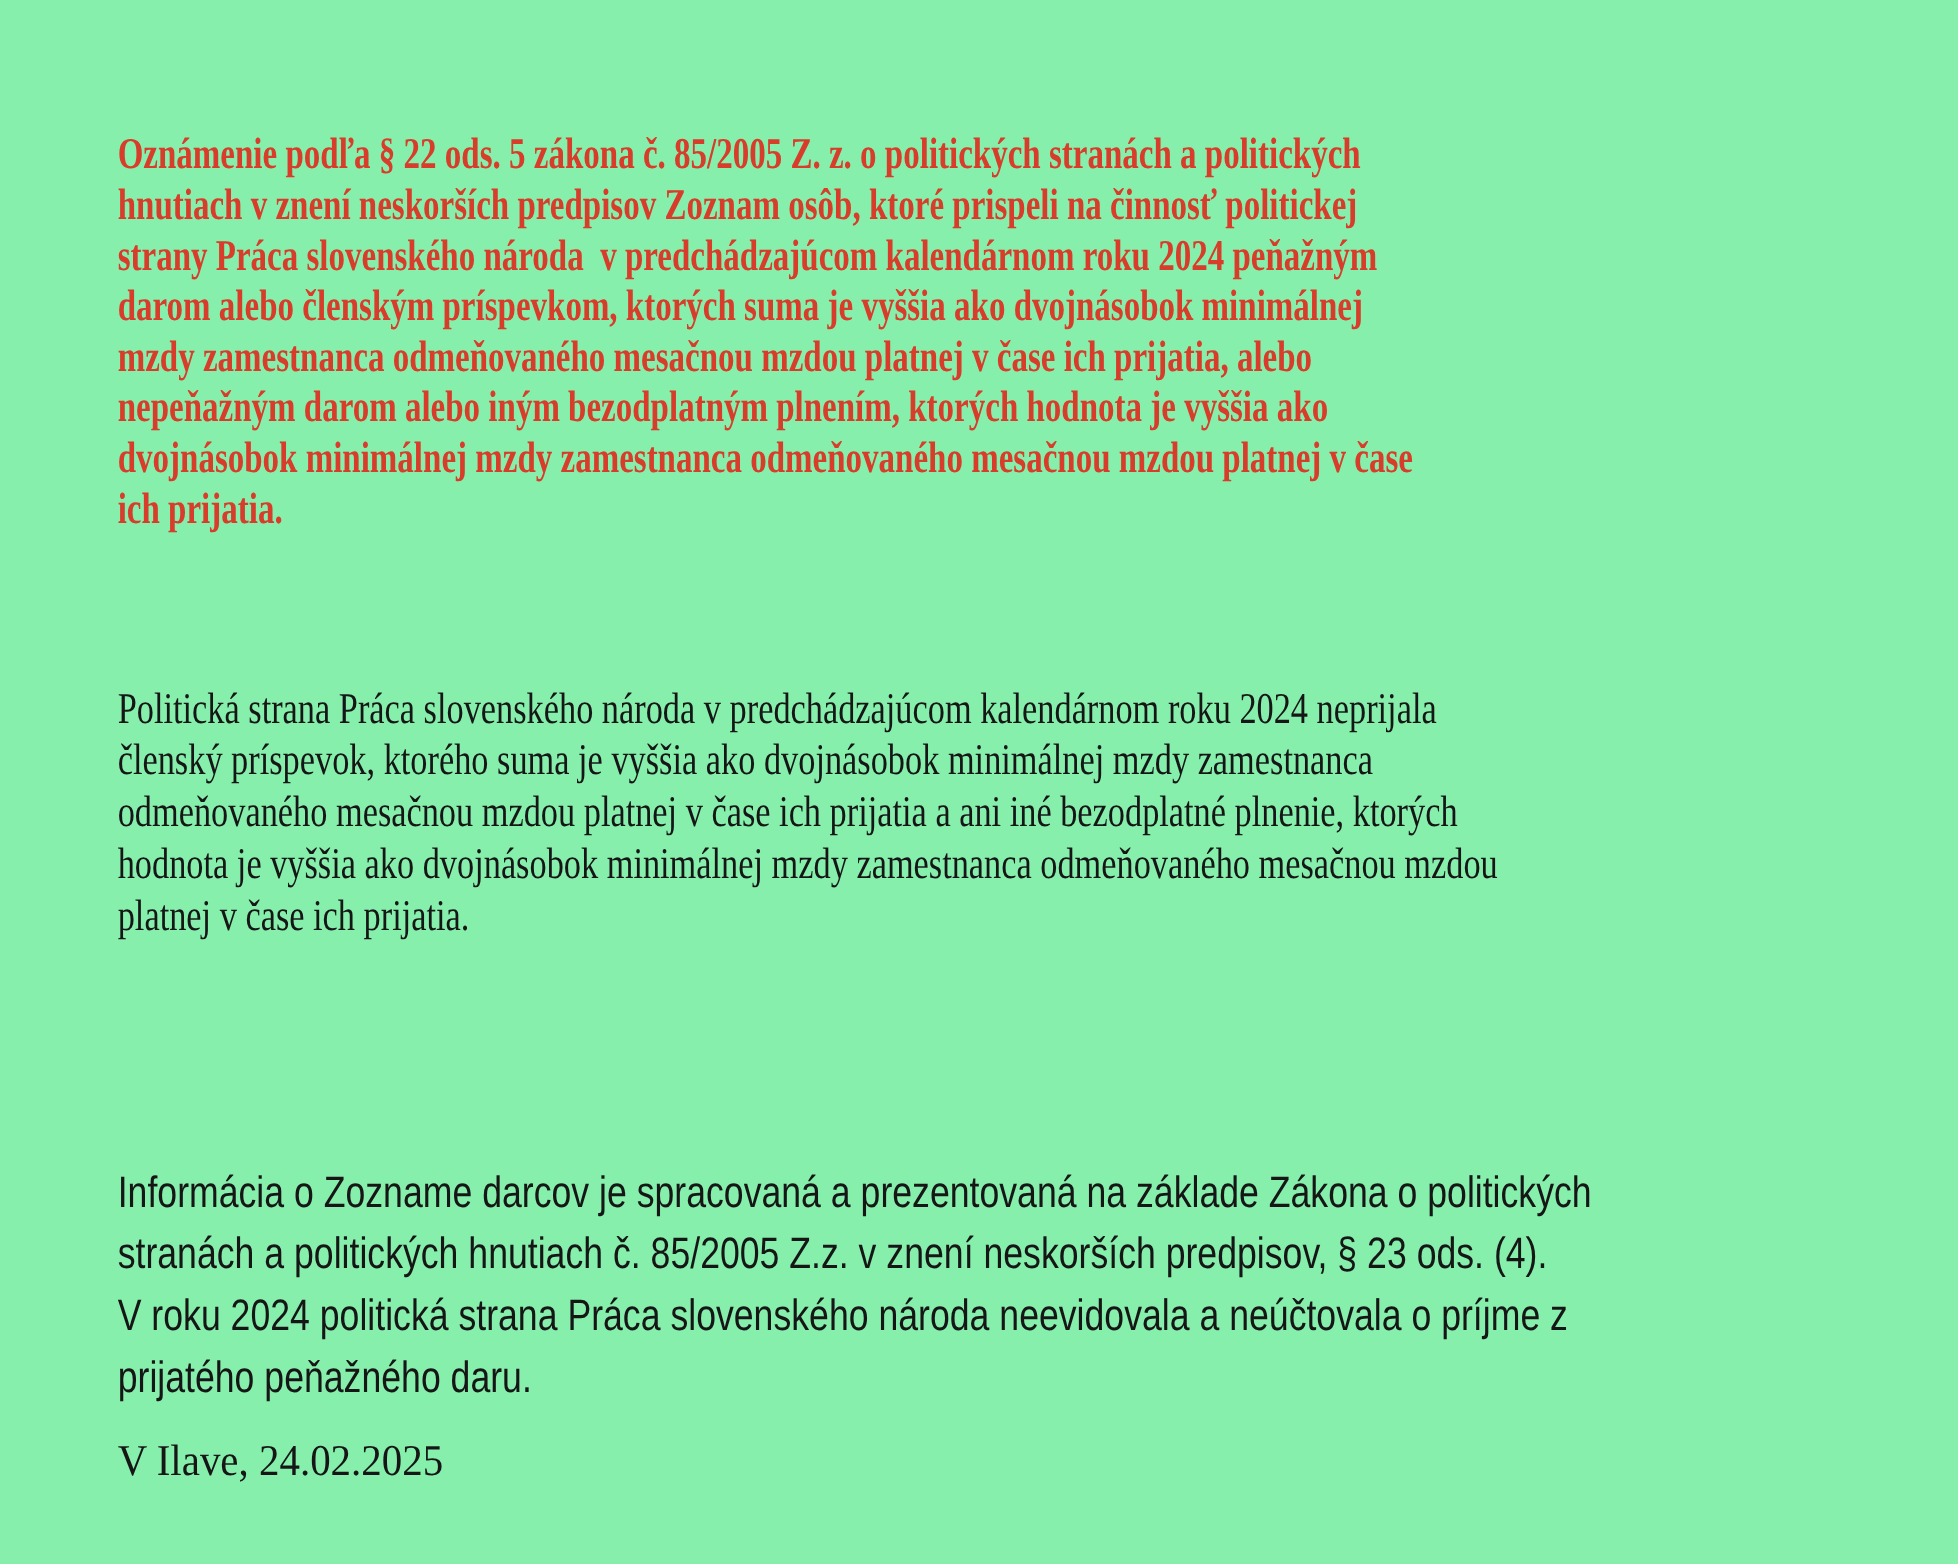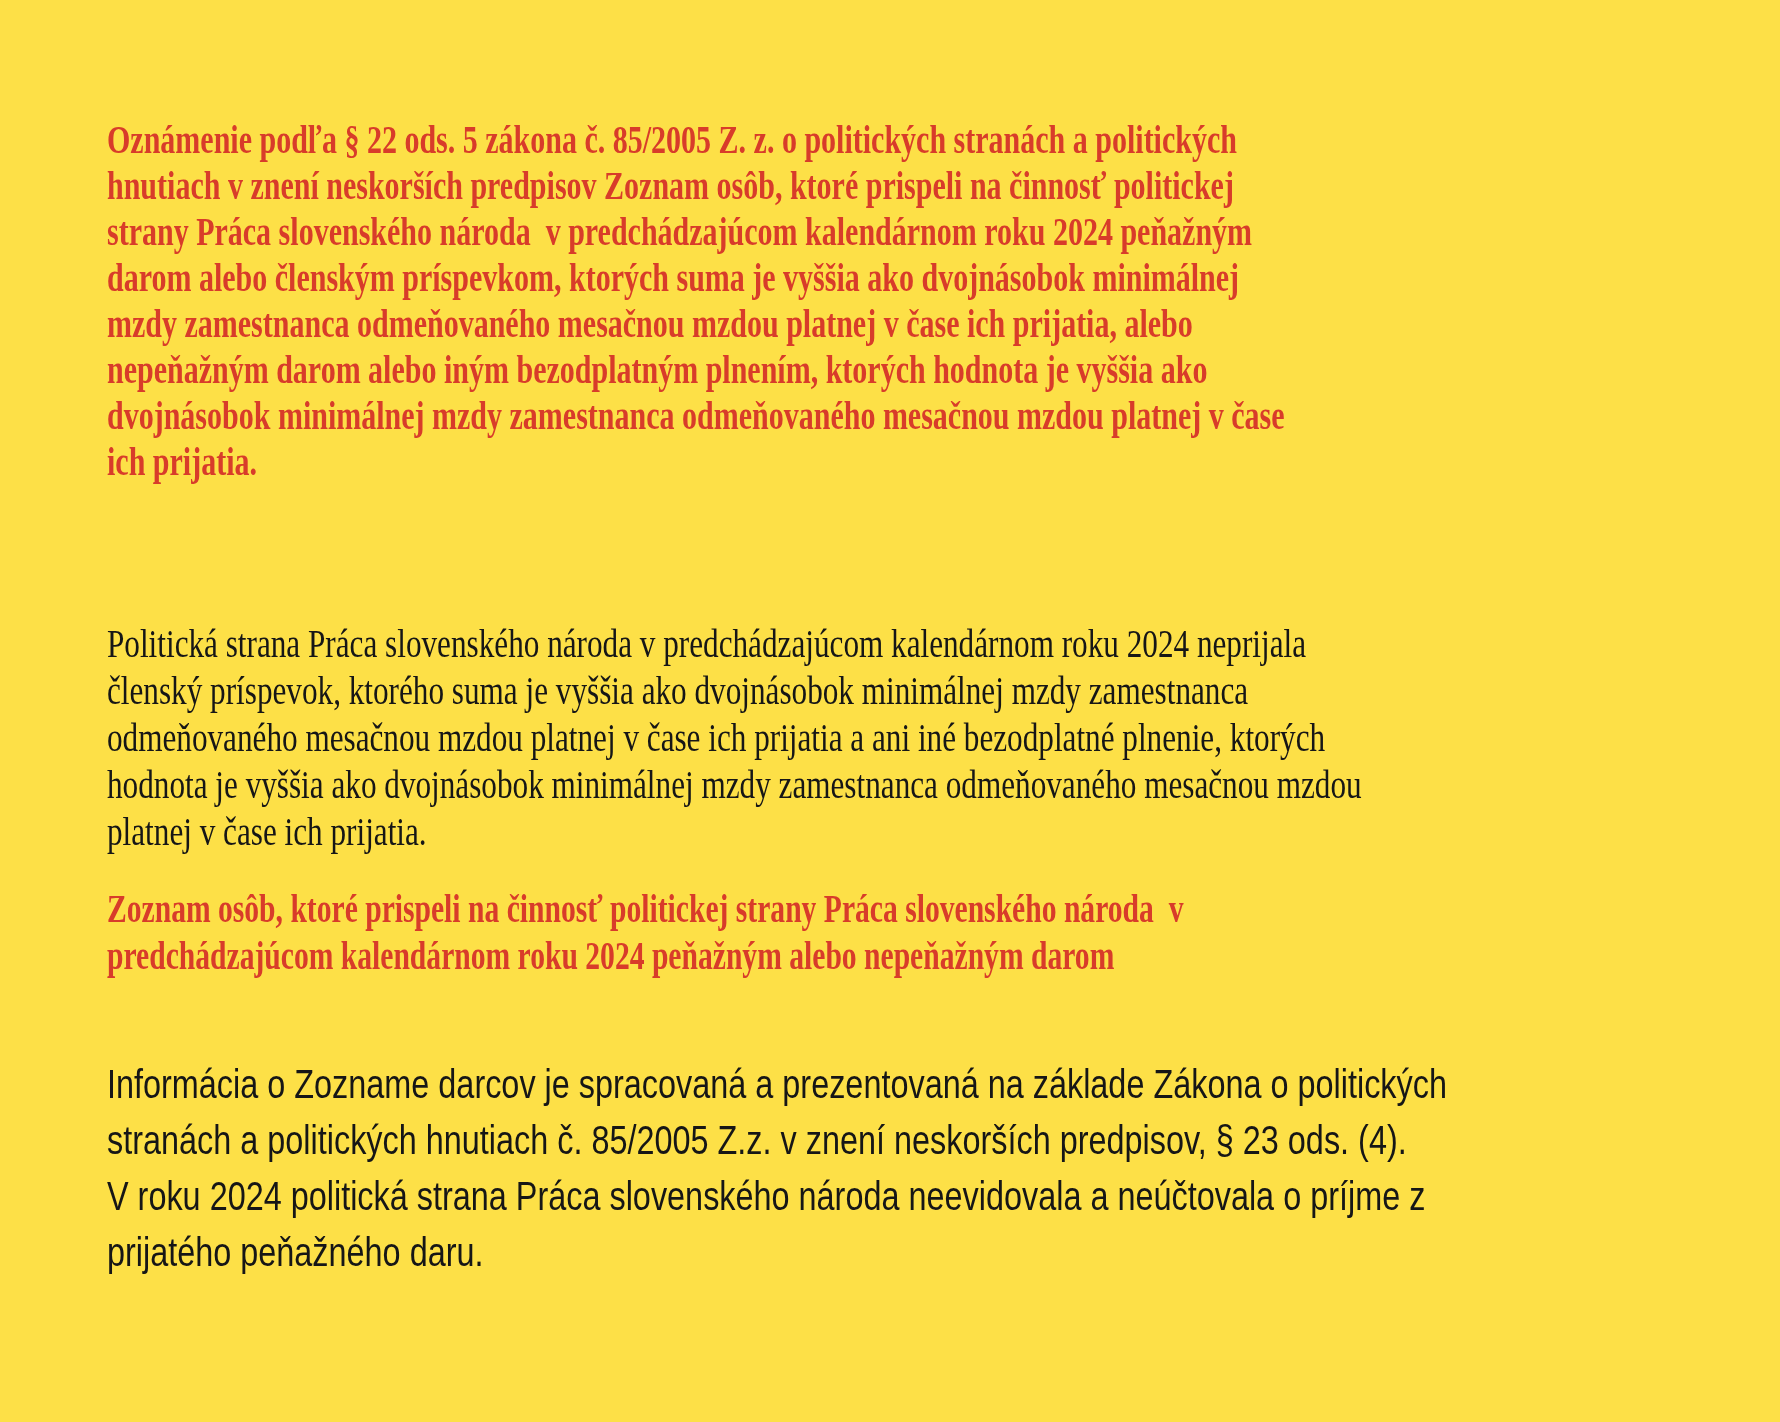--- a/index.html
+++ b/index.html
@@ -5,21 +5,21 @@
   :root {
     --heading-red: #D83C2A;
     --text-black: #161616;
   }
   * { box-sizing: border-box; }
   html, body { margin: 0; padding: 0; background: #ffffff; }
   .page {
     position: relative;
     width: 1780px;
     height: 1422px;
-    background: #fde047;
+    background: #86efac;
     overflow: hidden;
     font-family: "Liberation Serif", serif;
   }
   .block { position: absolute; left: 107px; }
   .line {
     white-space: pre;           
     transform-origin: 0 50%;
   }
   .heading {
     color: var(--heading-red);
@@ -76,26 +76,25 @@
   </div>
 
   <div class="block" id="para1">
     <div class="line">Politická strana Práca slovenského národa v predchádzajúcom kalendárnom roku 2024 neprijala</div>
     <div class="line">členský príspevok, ktorého suma je vyššia ako dvojnásobok minimálnej mzdy zamestnanca</div>
     <div class="line">odmeňovaného mesačnou mzdou platnej v čase ich prijatia a ani iné bezodplatné plnenie, ktorých</div>
     <div class="line">hodnota je vyššia ako dvojnásobok minimálnej mzdy zamestnanca odmeňovaného mesačnou mzdou</div>
     <div class="line">platnej v čase ich prijatia.</div>
   </div>
 
-  <div class="block heading" id="heading2">
-    <div class="line">Zoznam osôb, ktoré prispeli na činnosť politickej strany Práca slovenského národa  v</div>
-    <div class="line">predchádzajúcom kalendárnom roku 2024 peňažným alebo nepeňažným darom</div>
-  </div>
 
   <div class="block" id="para2">
     <div class="line">Informácia o Zozname darcov je spracovaná a prezentovaná na základe Zákona o politických</div>
     <div class="line">stranách a politických hnutiach č. 85/2005 Z.z. v znení neskorších predpisov, § 23 ods. (4).</div>
     <div class="line">V roku 2024 politická strana Práca slovenského národa neevidovala a neúčtovala o príjme z</div>
     <div class="line">prijatého peňažného daru.</div>
   </div>
 
+  <div class="block" id="dateline">
+    <div class="line">V Ilave, 24.02.2025</div>
+  </div>
 
 </div>
 
 </body></html>

